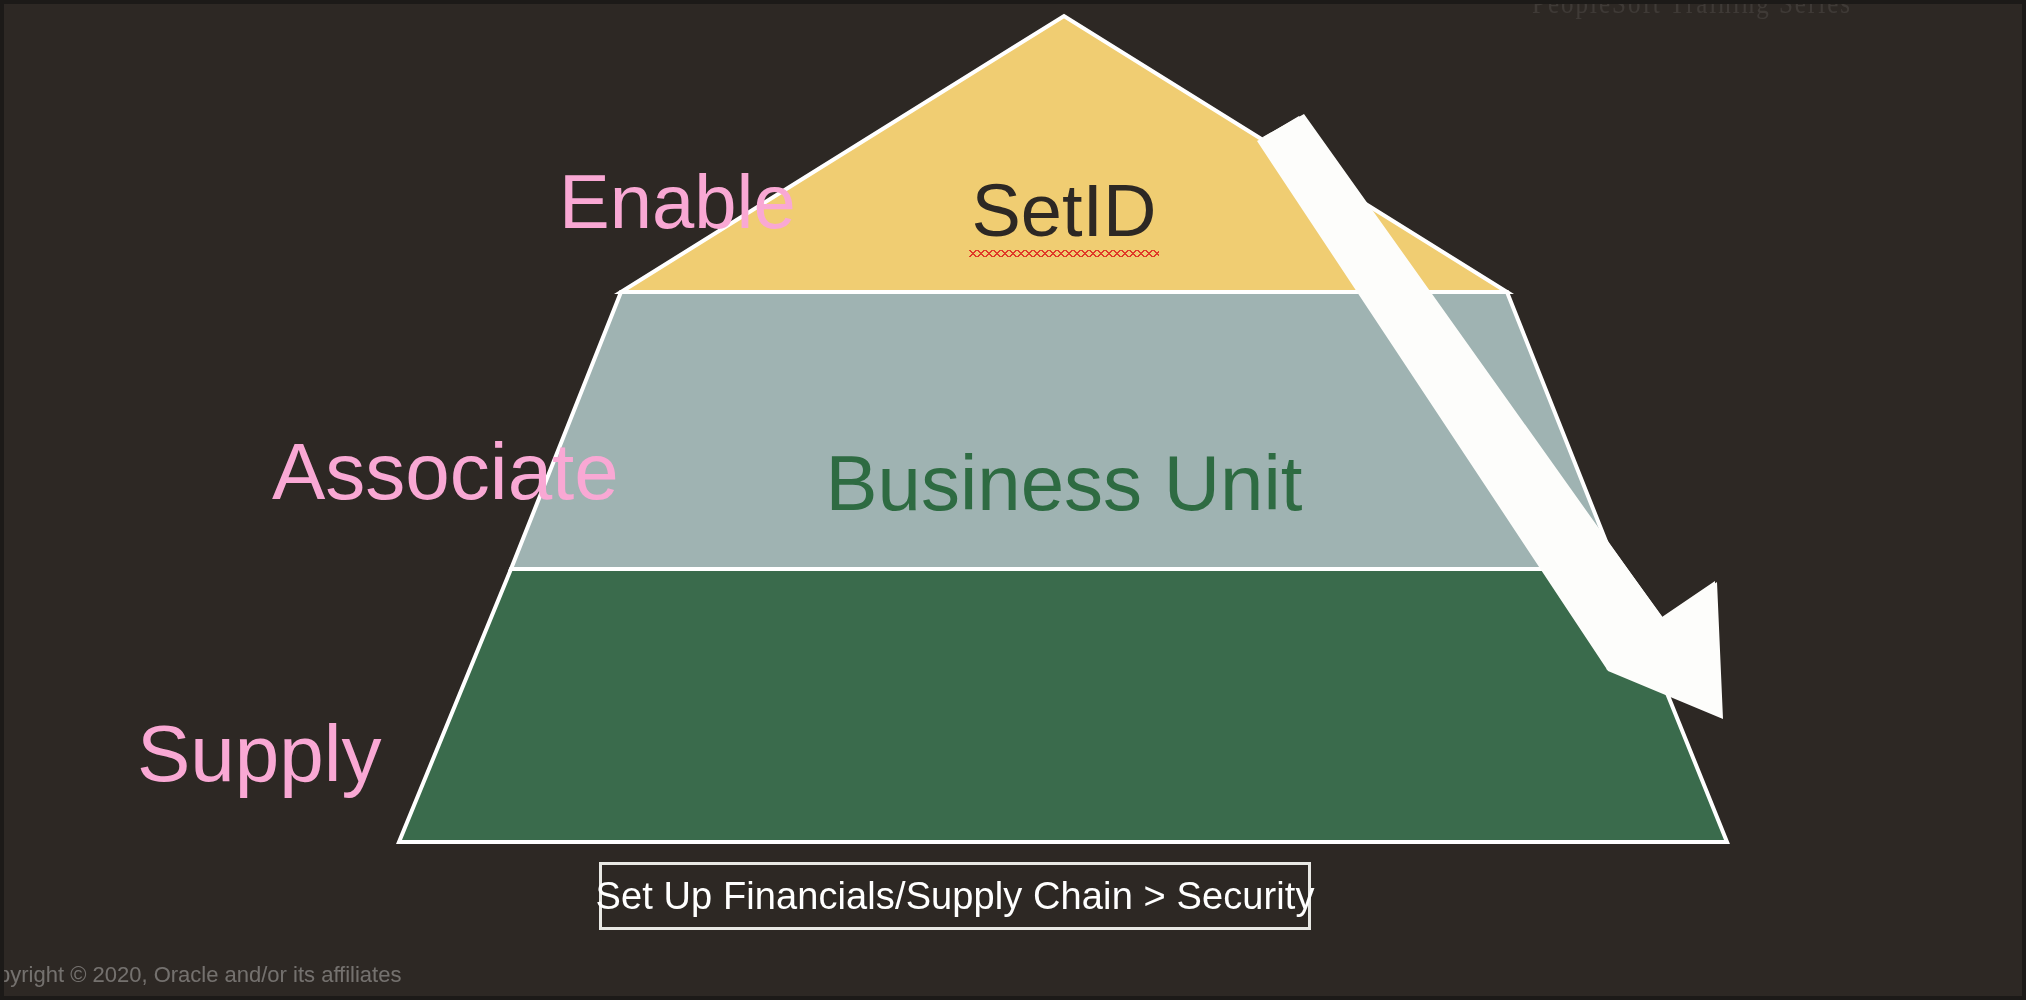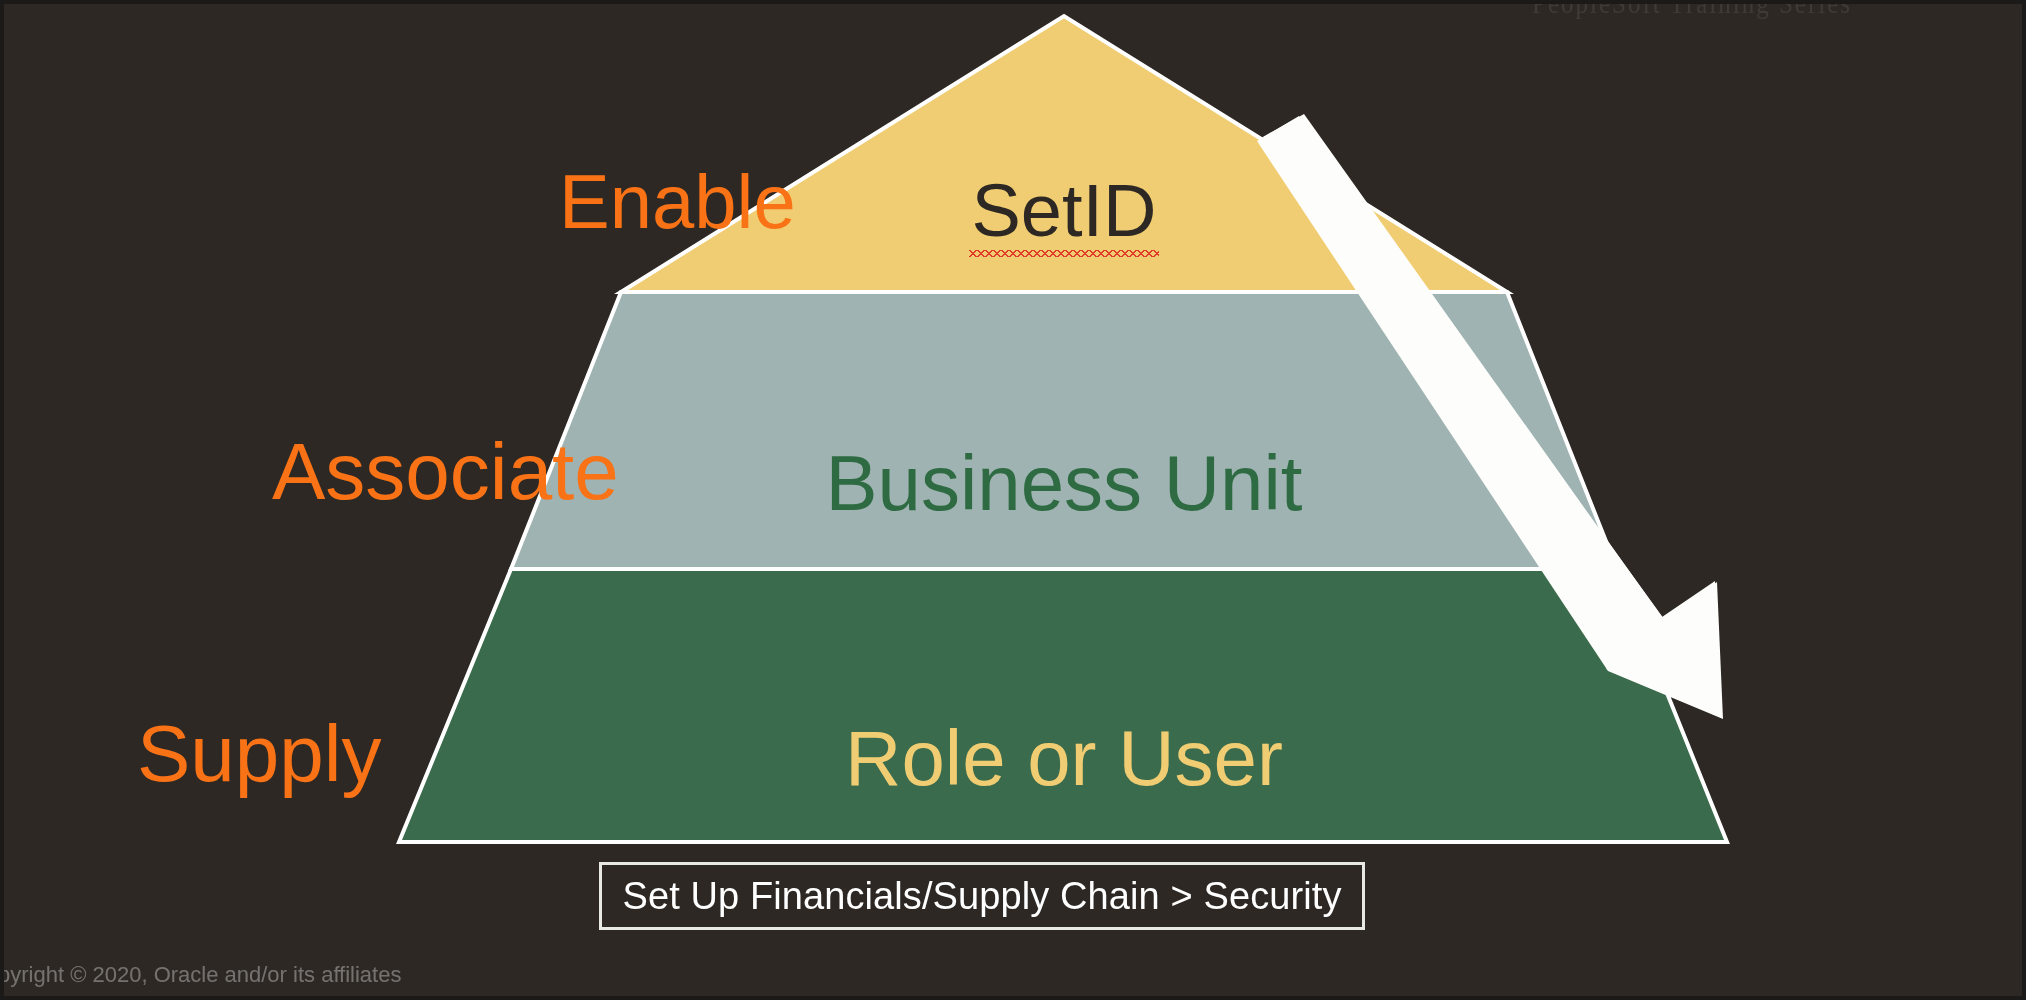--- a/index.html
+++ b/index.html
@@ -88,34 +88,34 @@
     top: 715px;
     width: 680px;
     font-size: 78px;
     color: #f0cd72;
     line-height: 1;
   }
 
   
   .stage-label {
     position: absolute;
-    color: #f97316;
+    color: #f9a8d4;
     white-space: nowrap;
     line-height: 1;
   }
   #label-enable    { left: 555px; top: 160px; font-size: 76px; }
   #label-associate { left: 243px; top: 428px; font-size: 80px; margin-left: 25px; }
   #label-assign    { left: 133px; top: 710px; font-size: 80px; }
 
   
   #caption-box {
     position: absolute;
     left: 595px;
     top: 858px;
-    width: 766px;
+    width: 712px;
     height: 68px;
     border: 3px solid #e8e8e4;
     box-sizing: border-box;
     display: flex;
     align-items: center;
     justify-content: center;
   }
   #caption-text {
     color: #ffffff;
     font-size: 38px;
@@ -153,21 +153,20 @@
       <polygon fill="#fdfdfb" points="1253,137 1295,112 1660,615 1713,578 1719,715 1604,667"></polygon>
     </g>
   </svg>
 
   <div class="tier-text" id="tier-setid-text">
     <span class="sq">SetID</span>
   </div>
 
   <div class="tier-text" id="tier-bu-text">Business Unit</div>
 
-  <div class="tier-text" id="tier-role-text">Role or User</div>
 
   <div class="stage-label" id="label-enable">Enable</div>
 
   <div class="stage-label" id="label-associate">Associate</div>
 
   <div class="stage-label" id="label-assign">Supply</div>
 
   <div id="caption-box">
     <span id="caption-text">Set Up Financials/Supply Chain &gt; Security</span>
   </div>

